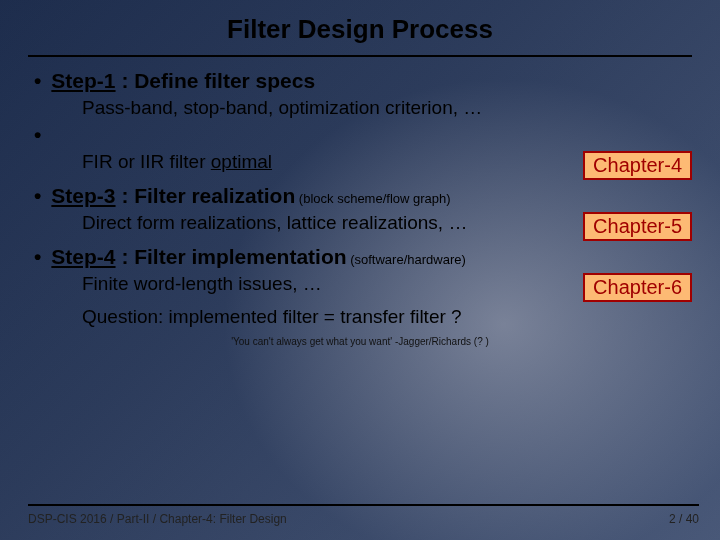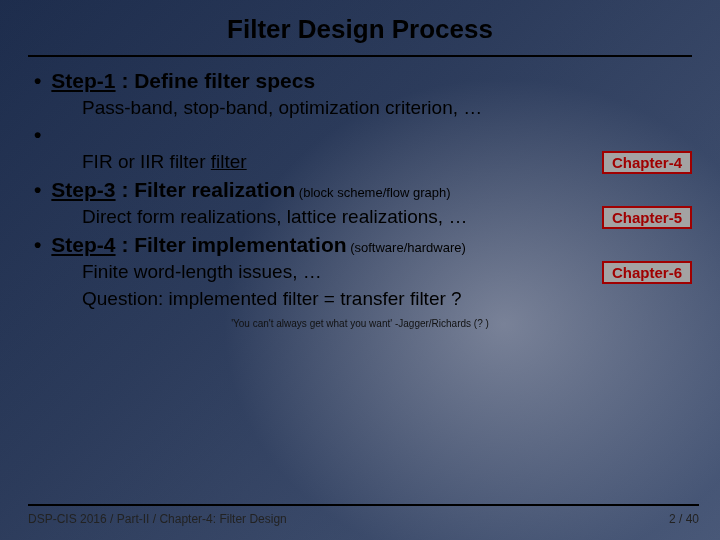--- a/index.html
+++ b/index.html
@@ -63,25 +63,25 @@
     margin-bottom: 4px;
     display: flex;
     align-items: flex-start;
     justify-content: space-between;
     gap: 8px;
   }
   .sub .txt { flex: 1; }
   .u { text-decoration: underline; }
   .chip {
     display: inline-block;
-    background: #a3a3a3;
+    background: #fdba74;
     border: 2px solid #a00000;
     color: #a00000;
-    font-weight: bold;
-    font-size: 15px;
+    font-weight: normal;
+    font-size: 20px;
     padding: 1px 8px;
     white-space: nowrap;
   }
   .quote {
     text-align: center;
     font-size: 10px;
     margin-top: 8px;
     color: #111;
   }
   .footer {
@@ -120,21 +120,21 @@
           <span class="txt">Pass-band, stop-band, optimization criterion, …</span>
         </div>
       </li>
 
       <li>
         <div class="bullet-row">
           <span class="bullet-dot">•</span>
         </div>
         <div class="sub">
           <span class="txt">
-            <span>FIR or IIR filter </span><span class="u">filter</span><span></span>
+            <span>FIR or IIR filter </span><span class="u">optimal</span><span></span>
           </span>
           <span class="chip">Chapter-4</span>
         </div>
       </li>
 
       <li>
         <div class="bullet-row">
           <span class="bullet-dot">•</span>
           <span>
             <span class="step-label">Step-3</span><span> : Filter realization</span><span class="paren"> (block scheme/flow graph)</span>

